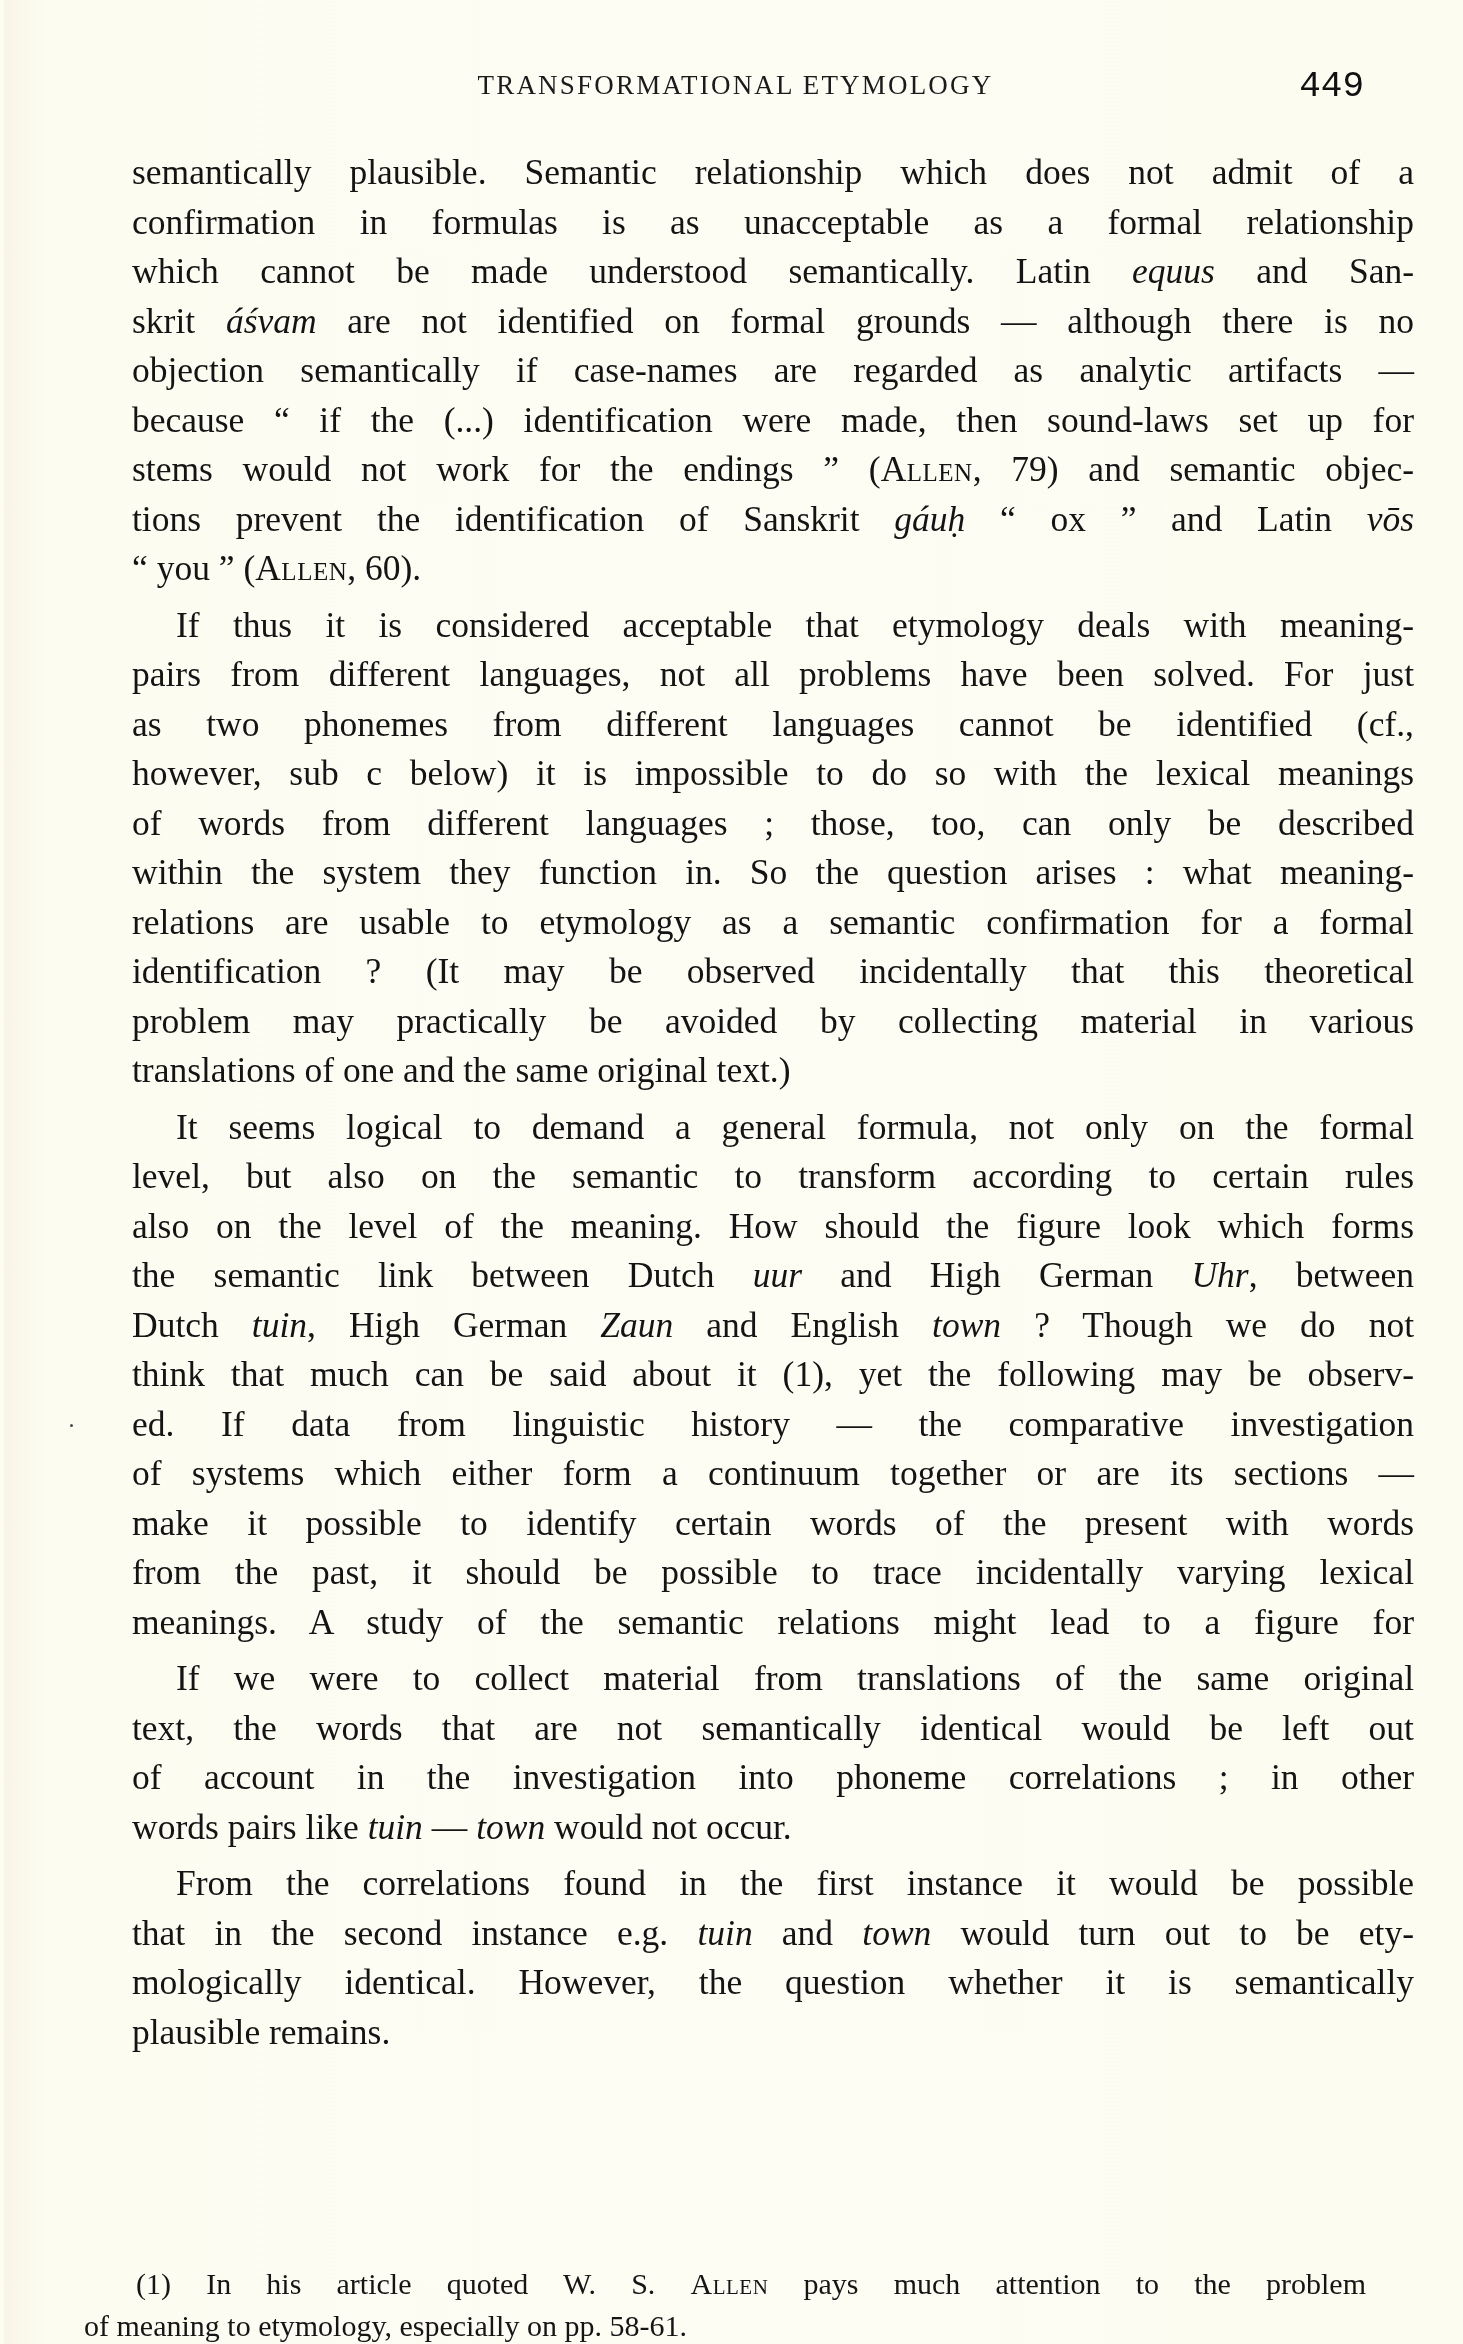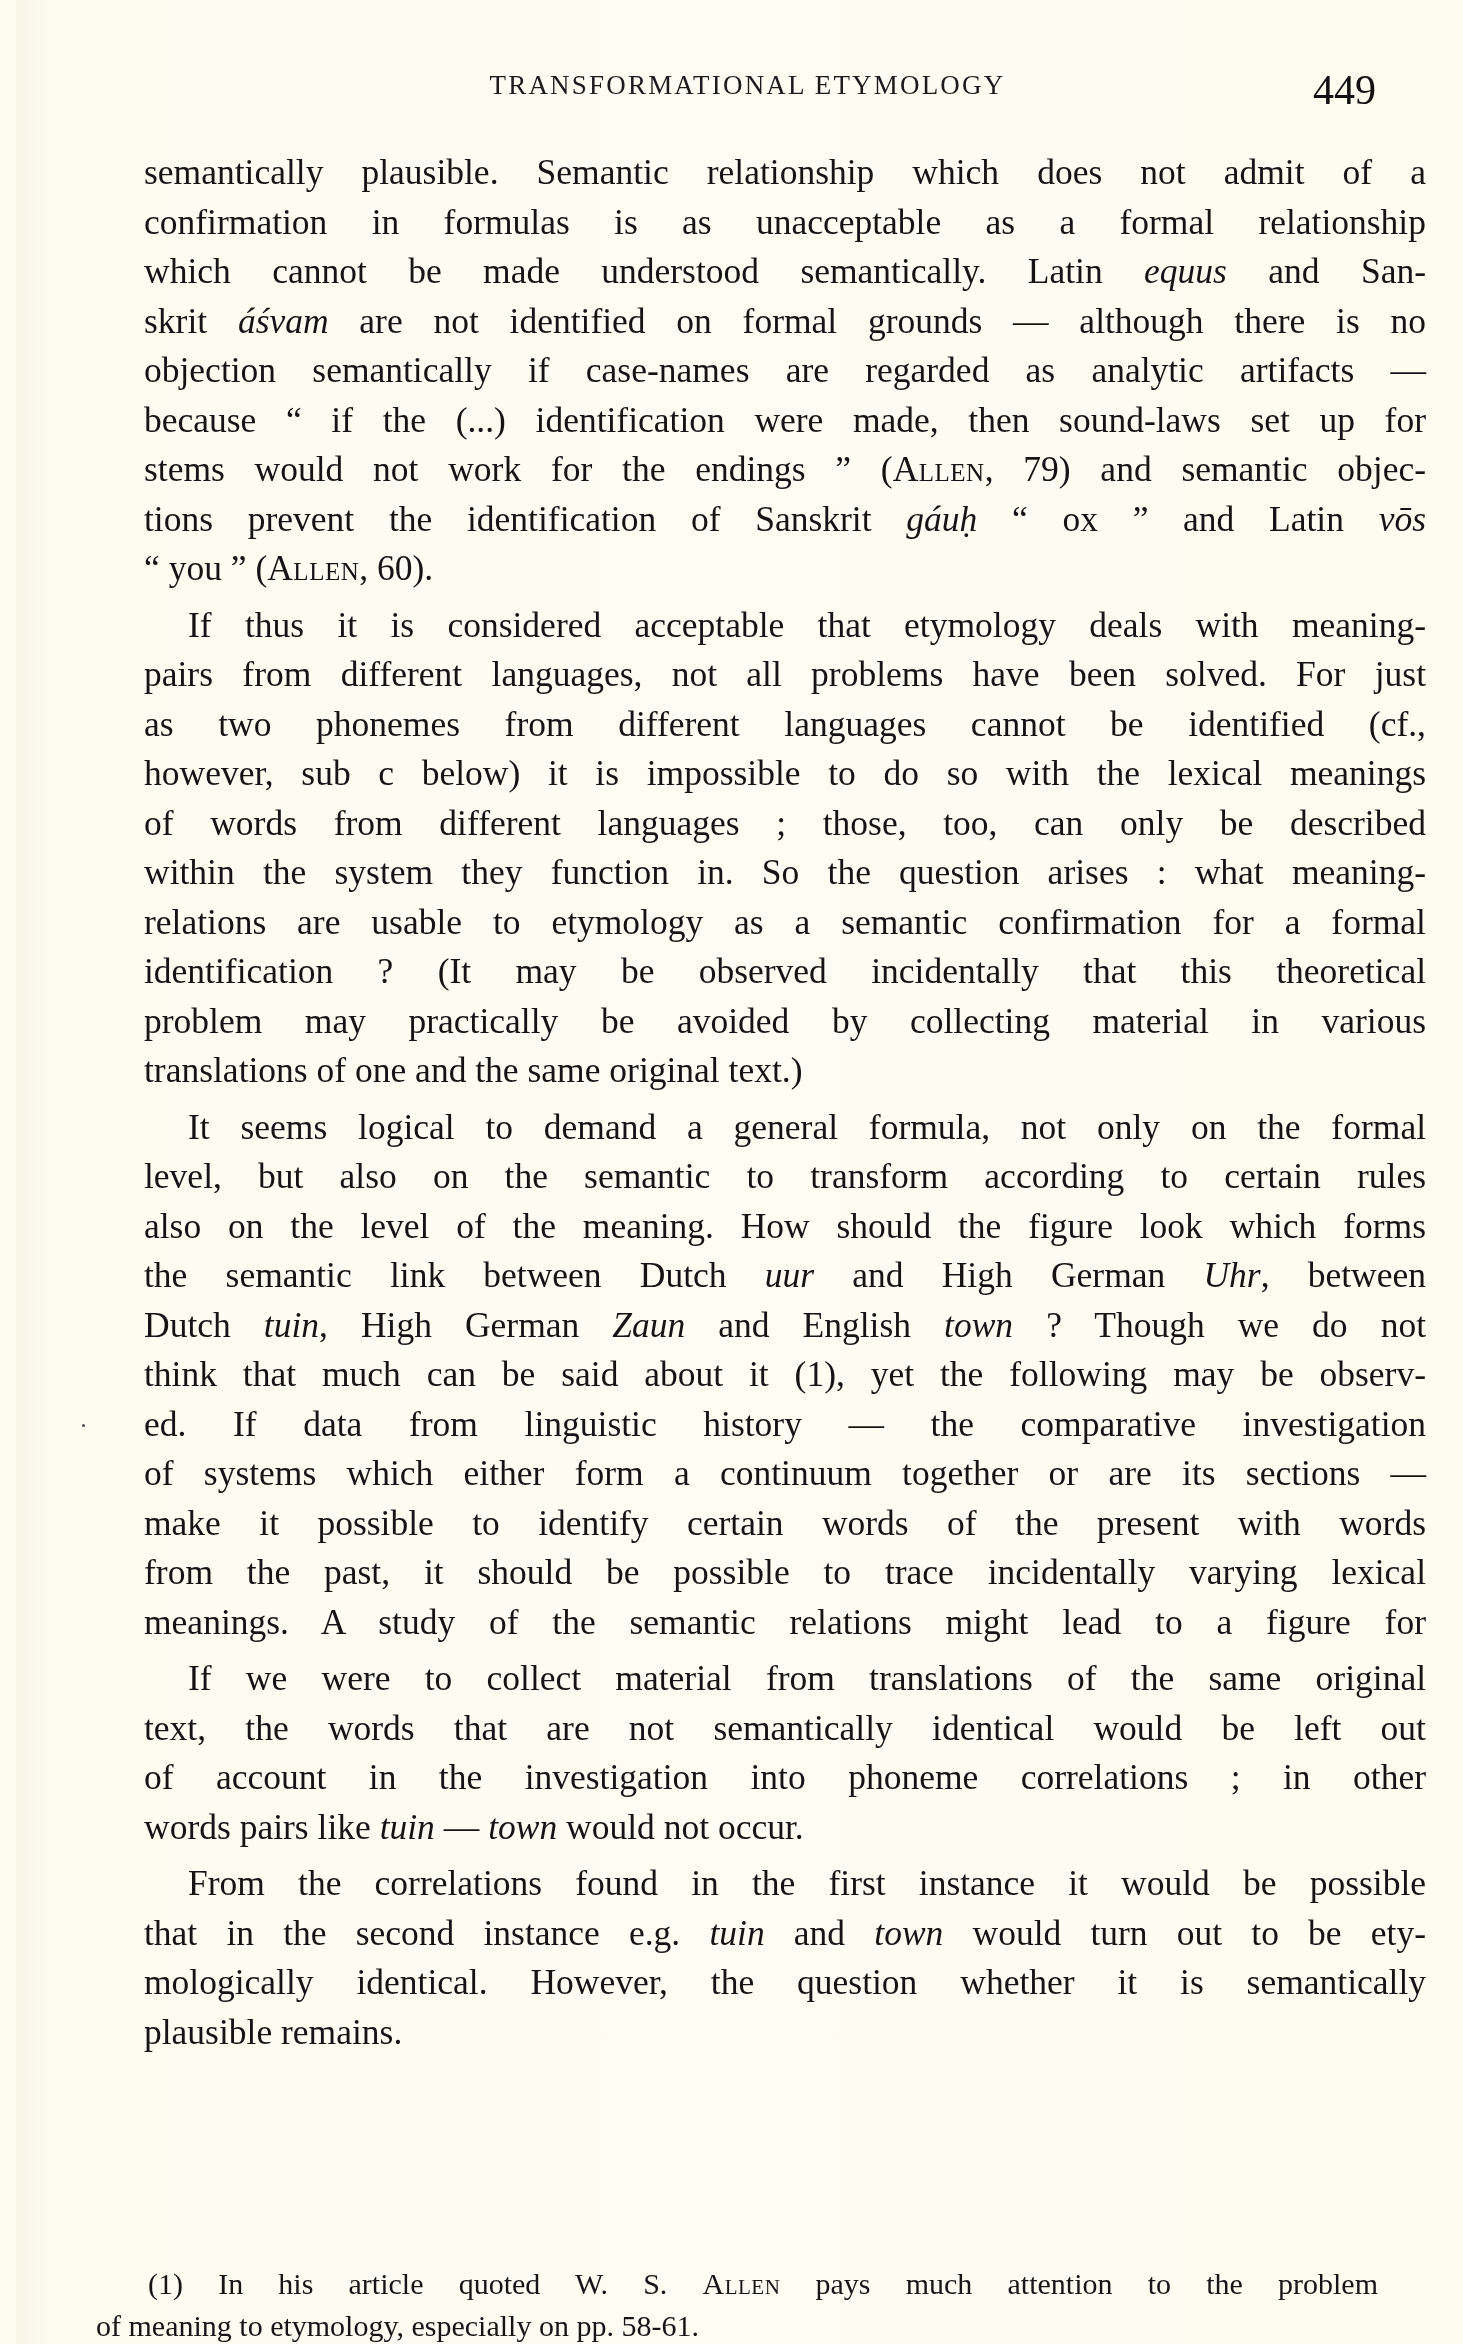--- a/index.html
+++ b/index.html
@@ -7,21 +7,21 @@
     width: 1463px;
     height: 2344px;
     background: #fdfcf0;
     position: relative;
     overflow: hidden;
     font-family: "DejaVu Serif", "Liberation Serif", serif;
     color: #151515;
   }
   .page {
     position: absolute;
-    left: 16px; top: 0;
+    left: 4px; top: 0;
     width: 1169px; height: 2344px;
     background: linear-gradient(90deg, #f8f5e6 0px, #fdfcf1 40px, #fefdf4 700px, #fdfcf1 1420px, #f6f3e2 1463px);
   }
   .running-head {
     position: absolute;
     top: 66px;
     left: 0; width: 1463px;
     height: 44px;
   }
   .running-title {
@@ -31,22 +31,22 @@
     text-align: center;
     font-family: "Liberation Serif", serif;
     font-size: 27px;
     letter-spacing: 2.2px;
     color: #1b1b1b;
   }
   .page-number {
     position: absolute;
     right: 103px;
     top: 0px;
-    font-family: Liberation Serif, serif;
-    font-size: 42px;
+    font-family: Liberation Mono, monospace;
+    font-size: 36px;
     color: #111;
   }
   .body-text {
     position: absolute;
     left: 80px;
     width: 1282px;
     top: 148px;
     font-family: "Liberation Serif", serif;
     font-size: 35.5px;
     line-height: 49.5px;

